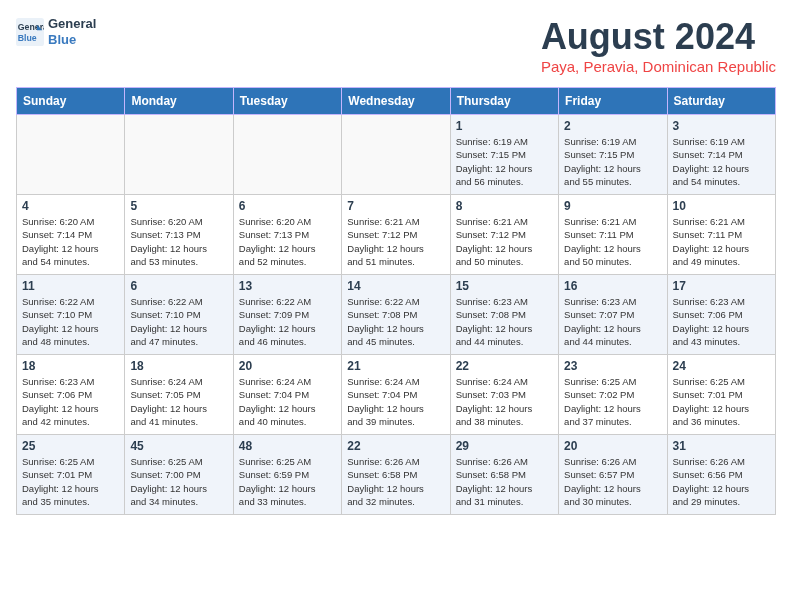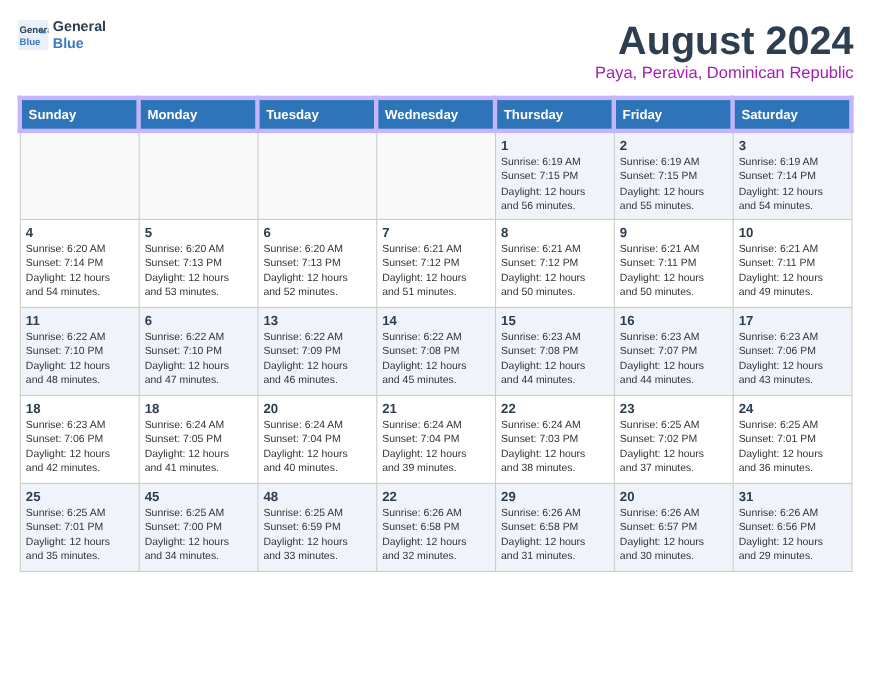--- a/index.html
+++ b/index.html
@@ -26,43 +26,43 @@
       font-weight: bold;
       color: #2c3e50;
       line-height: 1.2;
     }
     .logo-text span { color: #3a7abf; }
     .logo-icon {
       width: 28px;
       height: 28px;
     }
     .title-section {
-      text-align: right;
+      text-align: left;
     }
     .main-title {
       font-size: 36px;
       font-weight: bold;
       color: #2c3e50;
     }
     .subtitle {
       font-size: 15px;
-      color: #a21caf;
+      color: #ef4444;
     }
     .calendar-table {
       width: 100%;
       border-collapse: collapse;
       font-size: 10.5px;
     }
     .calendar-table thead th {
       background-color: #2e74b8;
       color: #fff;
       text-align: left;
       padding: 6px 6px;
       font-size: 12px;
-      border: 4px solid #c4b5fd;
+      border: 1px solid #c4b5fd;
     }
     .calendar-table tbody td {
       border: 1px solid #ccc;
       vertical-align: top;
       padding: 4px 5px;
       min-height: 80px;
       height: 80px;
       width: calc(100% / 7);
     }
     .calendar-table tbody tr:nth-child(odd) td {

